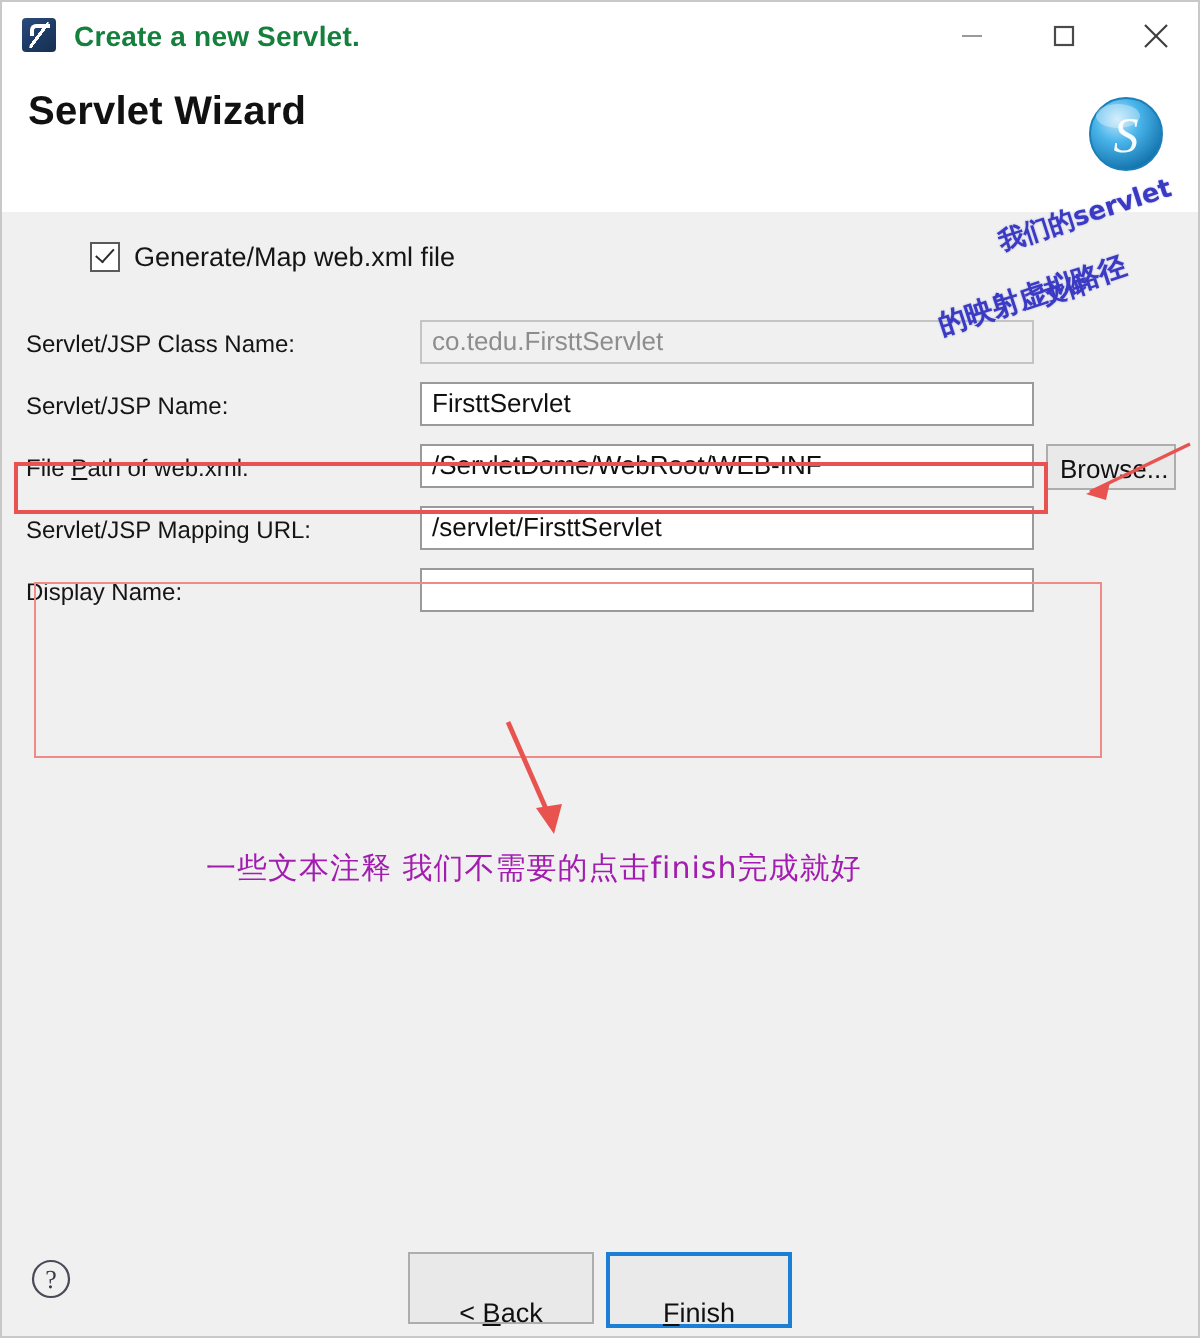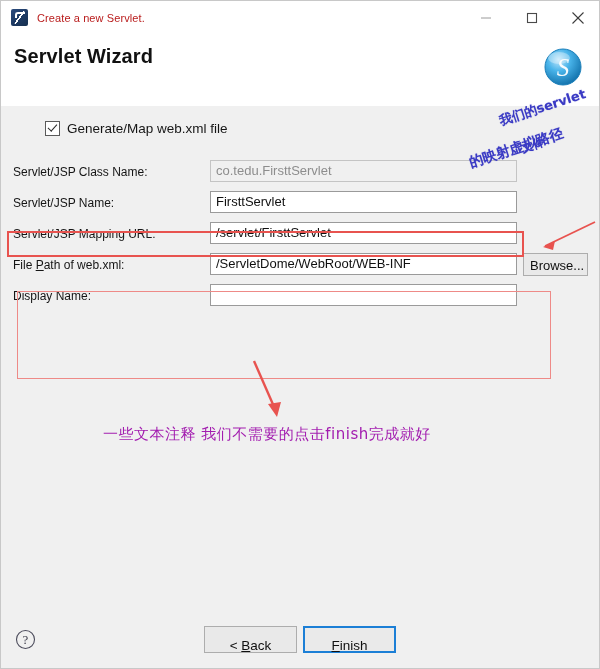--- a/index.html
+++ b/index.html
@@ -51,23 +51,24 @@
     content: "";
     position: absolute;
     left: 4px; top: 3px;
     width: 8px; height: 4px;
     border-top: 2px solid #ffffff;
     border-left: 2px solid #ffffff;
     border-radius: 3px 0 0 0;
   }
   .title-text {
     margin-left: 9px;
-    font-size: 11px;
-    color: #b91c1c;
+    font-size: 14px;
+    color: #15803d;
     letter-spacing: 0.1px;
+    font-weight: bold;
   }
   .win-controls {
     position: absolute;
     right: 0; top: 0;
     height: 33px;
     display: flex;
   }
   .win-btn {
     width: 46px; height: 33px;
     display: flex;
@@ -279,21 +280,21 @@
     width: 93px;
     height: 27px;
     box-sizing: border-box;
     background: #e9e9e9;
     border: 1px solid #adadad;
     font-size: 13.5px;
     color: #101010;
     text-align: center;
     line-height: 25px;
     font-family: "Liberation Sans", sans-serif;
-    padding: 6px;
+    padding: 17px;
   }
   .btn u { text-decoration: underline; }
   .btn.disabled {
     color: #a6a6a6;
     background: #efefef;
     border-color: #cfcfcf;
   }
   .btn.default {
     border: 2px solid #1c7fd6;
     background: #eaeaea;
@@ -366,28 +367,28 @@
         <div class="row-label">Servlet/JSP Class Name:</div>
         <div class="field disabled">co.tedu.FirsttServlet</div>
       </div>
 
       <div class="row">
         <div class="row-label">Servlet/JSP Name:</div>
         <div class="field">FirsttServlet</div>
       </div>
 
       <div class="row">
-        <div class="row-label">Servlet/JSP Mapping URL:</div>
-        <div class="field">/servlet/FirsttServlet</div>
-      </div>
-
-      <div class="row">
         <div class="row-label">File <u>P</u>ath of web.xml:</div>
         <div class="field">/ServletDome/WebRoot/WEB-INF</div>
         <button class="browse-btn">Browse...</button>
+      </div>
+
+      <div class="row">
+        <div class="row-label">Servlet/JSP Mapping URL:</div>
+        <div class="field">/servlet/FirsttServlet</div>
       </div>
 
       <div class="row">
         <div class="row-label">Display Name:</div>
         <div class="field"></div>
       </div>
 
 
     </div>
   </div>

